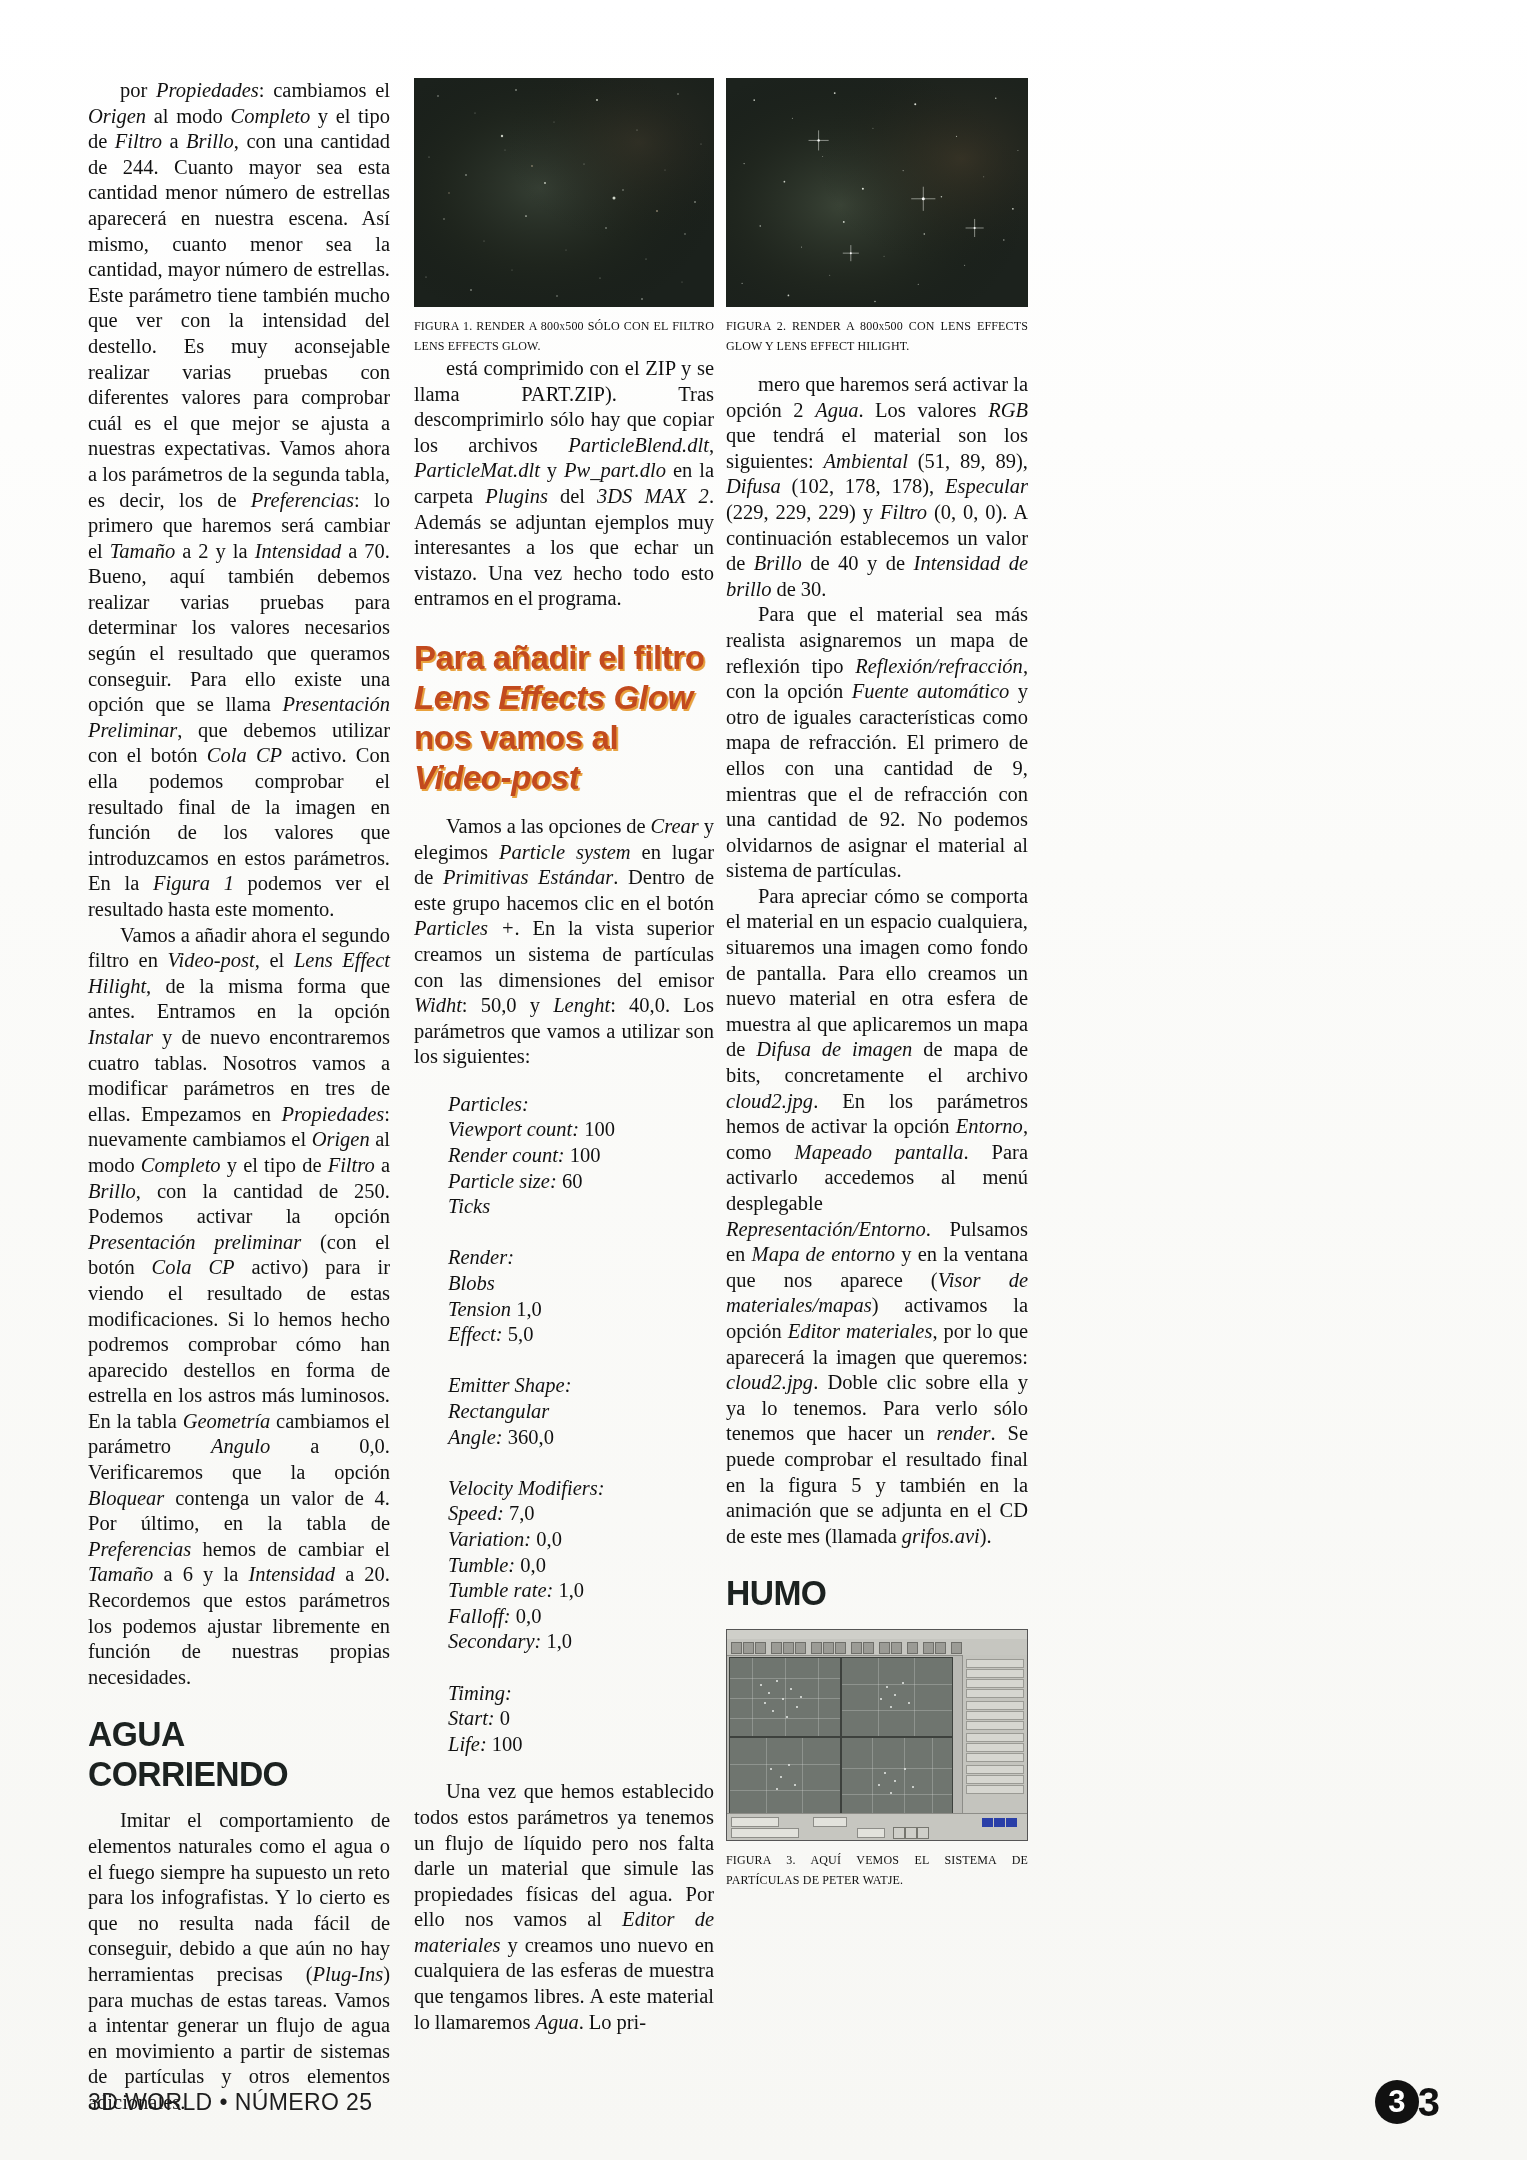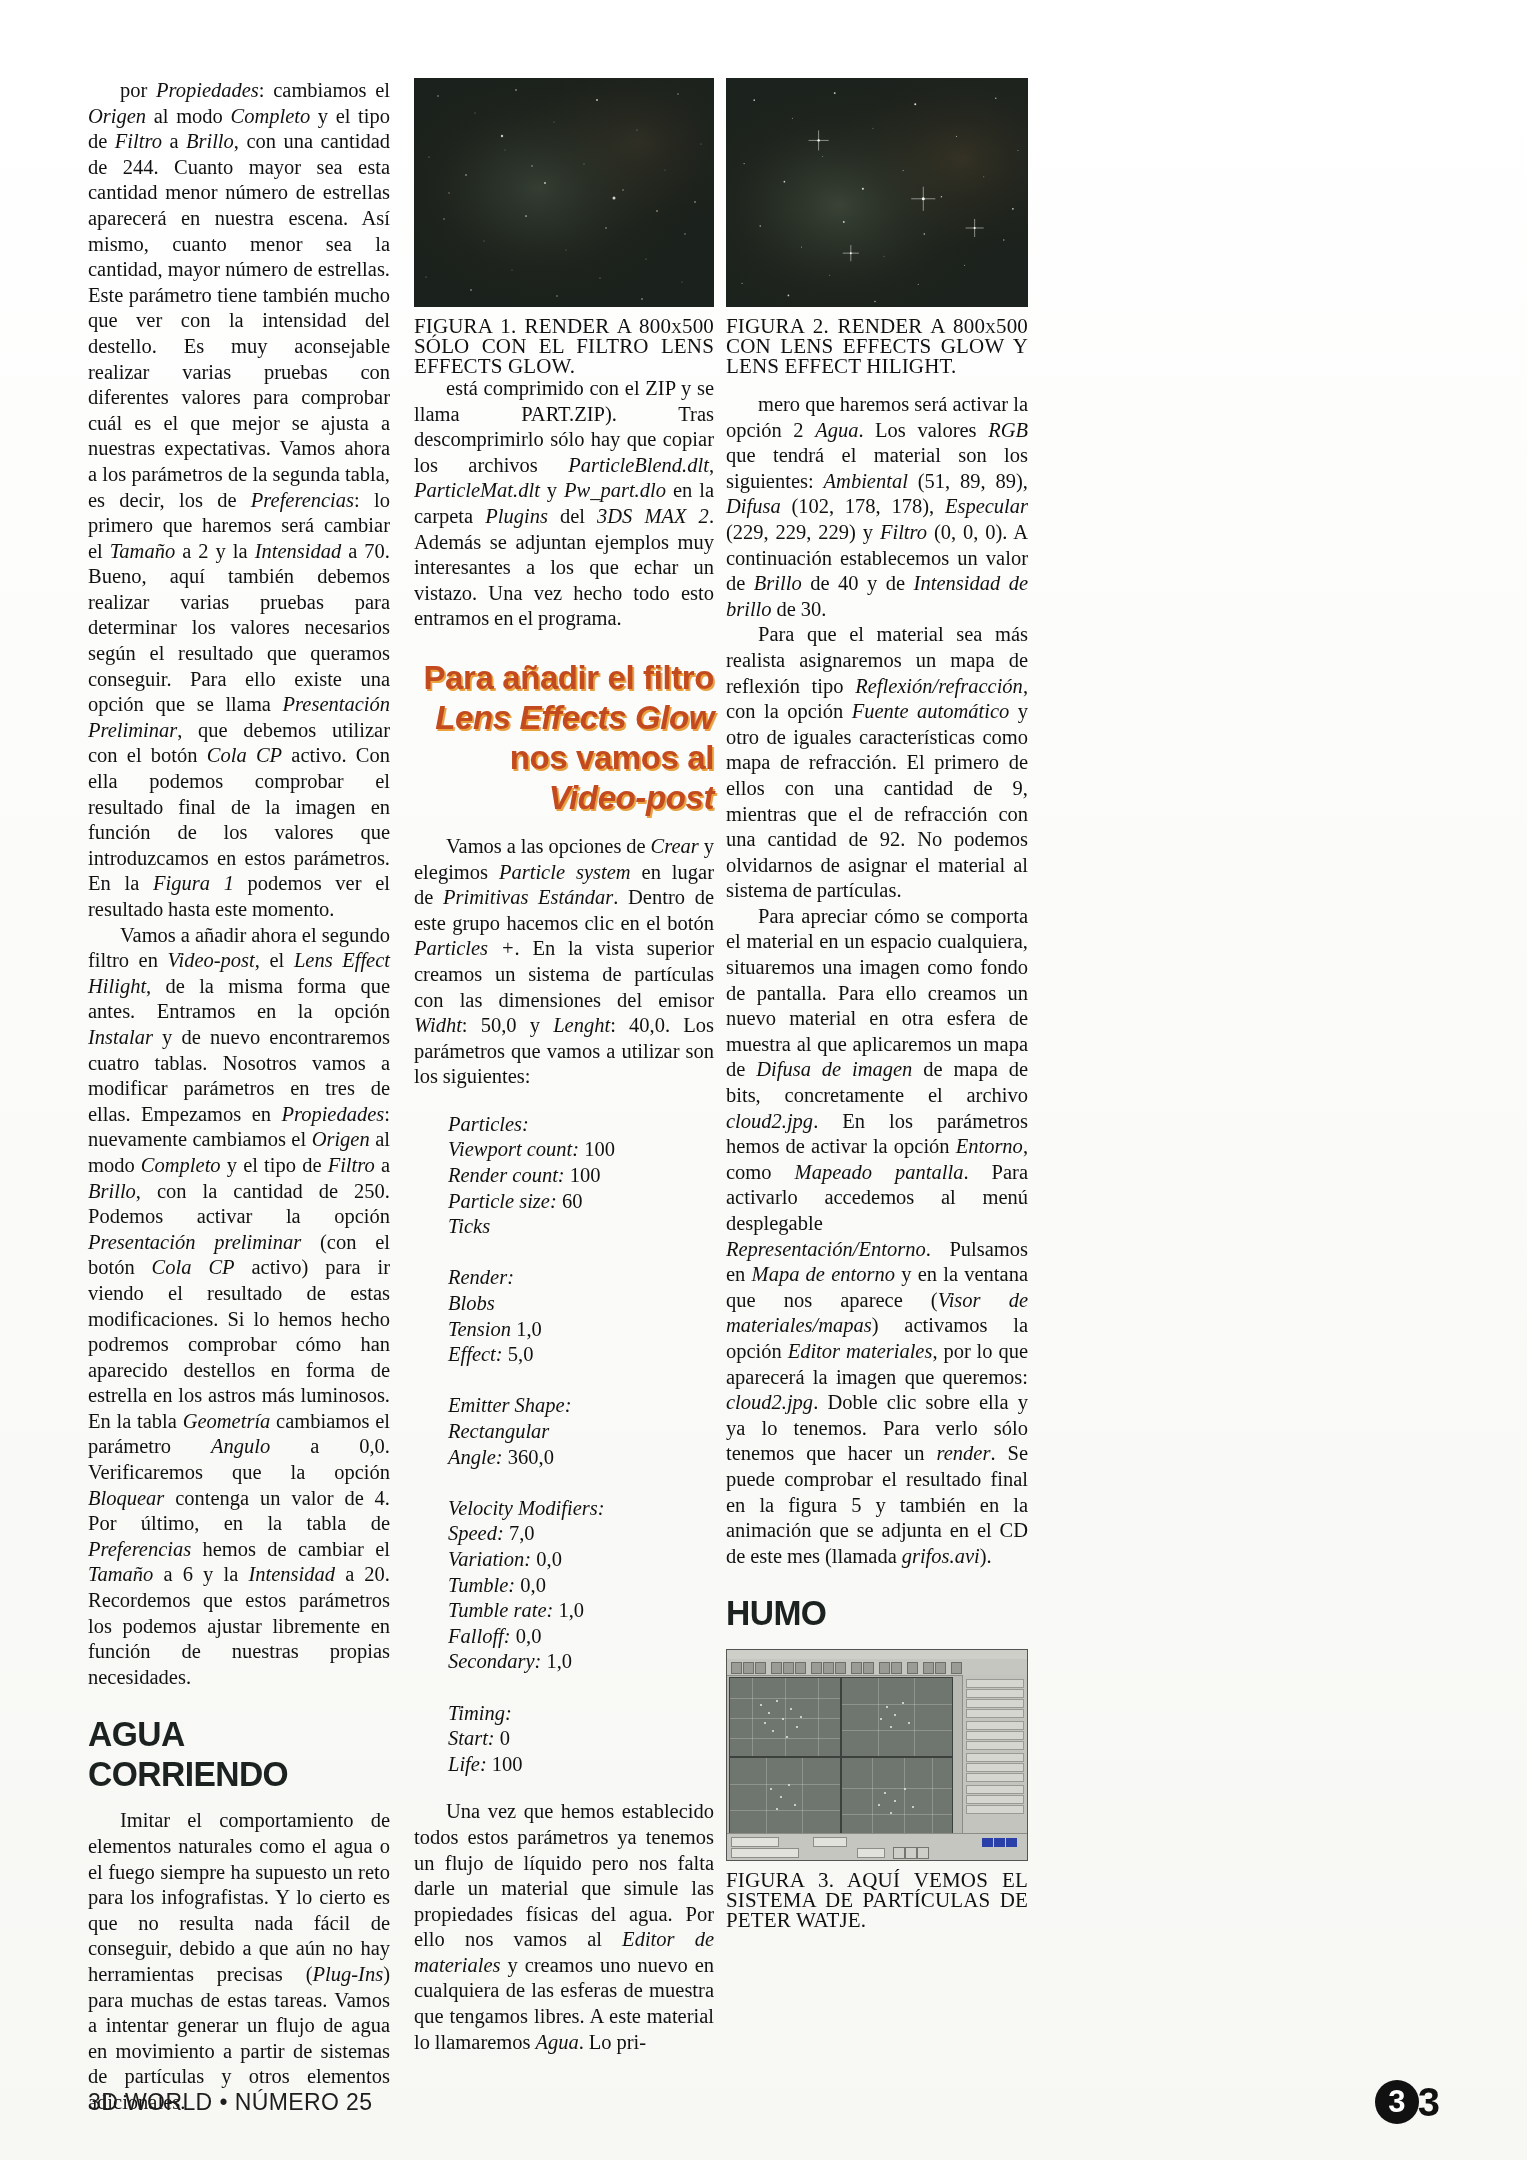--- a/index.html
+++ b/index.html
@@ -71,31 +71,31 @@
     background: #1b1f1a;
     position: relative;
     overflow: hidden;
   }
   .starfield {
     position: absolute;
     inset: 0;
   }
   .caption {
     margin-top: 9px;
-    font-size: 21px;
+    font-size: 12px;
     line-height: 20px;
     text-align: justify;
     font-variant: small-caps;
     letter-spacing: 0.15px;
   }
 
   
   .display-head {
     margin: 26px 0 16px 0;
-    text-align: right;
+    text-align: left;
     font-family: "Liberation Sans", "DejaVu Sans", sans-serif;
     font-weight: bold;
     font-size: 33px;
     line-height: 40px;
     color: #c24a1e;
     text-shadow: 1.5px 1.5px 0 #e9a23c, 2px 2px 0 rgba(190,100,30,0.35);
     letter-spacing: -0.4px;
   }
   .display-head .ital { font-style: italic; }
 

